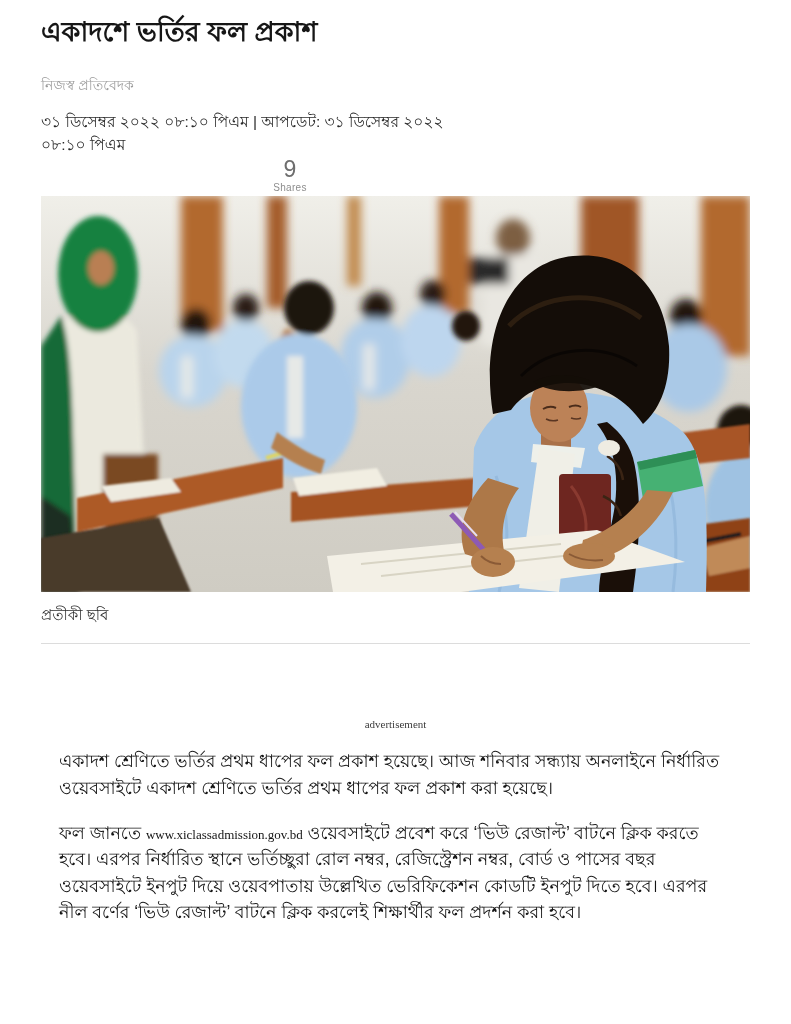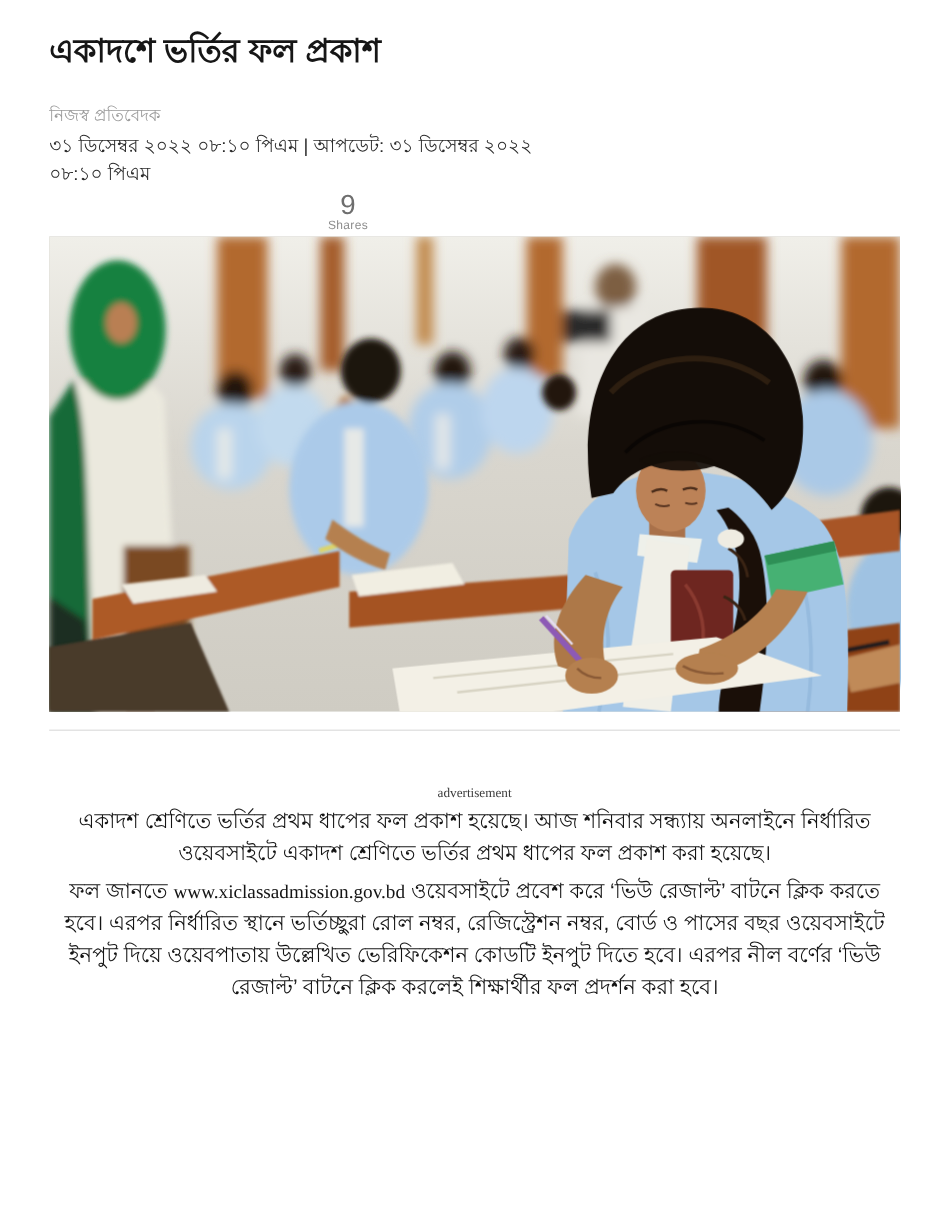--- a/index.html
+++ b/index.html
@@ -6,60 +6,60 @@
   html, body { margin: 0; padding: 0; }
   body {
     width: 791px; height: 1024px;
     background: #ffffff;
     font-family: "Liberation Sans", "DejaVu Sans", sans-serif;
     overflow: hidden;
   }
   .content { padding: 0 41px; }
 
   h1.title {
-    margin: 0; padding-top: 28px;
+    margin: 0; padding-top: 17px;
     font-size: 27px; line-height: 1.15; font-weight: bold;
     color: #161616;
   }
   .byline {
     margin-top: 26px;
     font-size: 14px; color: #9b9b9b;
   }
   .dateline {
-    margin-top: 3px;
+    margin-top: 13px;
     font-size: 15.5px; line-height: 1.45; color: #2a2a2a;
     max-width: 440px;
   }
   .share {
     margin: 0 0 0 188px; width: 122px; text-align: center;
   }
   .share-count { font-size: 23px; color: #6e6e6e; line-height: 1.15; }
   .share-label { font-size: 10px; color: #8d8d8d; letter-spacing: 0.3px; }
 
   .photo {
     margin-top: 3px; width: 709px; height: 396px;
     line-height: 0; background: #d8d6cf; overflow: hidden;
   }
   .caption { margin-top: 11px; font-size: 15px; color: #2e2e2e; }
   hr.divider {
     margin: 15px 0 0 0; border: none; border-top: 1px solid #dcdcdc;
   }
   .ad {
-    margin-top: 46px; text-align: center;
+    margin-top: 74px; text-align: center;
     font-family: "Liberation Serif", serif;
     font-size: 11px; color: #3c3c3c;
   }
   .body-text p {
-    margin: 4px; font-size: 17.5px; line-height: 1.52; color: #141414; text-align: center;
+    margin: 18px; font-size: 17.5px; line-height: 1.52; color: #141414;
   }
   .p1 { margin-top: 20px; }
   .p2 { margin-top: 18px; }
   .url {
     font-family: "Liberation Serif", serif;
-    font-size: 16px; color: #141414; text-decoration: none;
+    font-size: 13px; color: #141414; text-decoration: none;
   }
 </style>
 </head>
 <body>
 
 <div class="content">
 
   <h1 class="title">একাদশে ভর্তির ফল প্রকাশ</h1>
 
   <div class="byline">নিজস্ব প্রতিবেদক</div>
@@ -179,20 +179,21 @@
         <line x1="450" y1="362" x2="458" y2="371" stroke="#b9b9b9" stroke-width="4"></line>
         <ellipse cx="452" cy="366" rx="22" ry="15" fill="#b5804f"></ellipse>
         <path d="M440,360 q8,8 20,8" stroke="#8a5a36" stroke-width="2" fill="none"></path>
         <path d="M632,296 C620,322 600,344 576,356 C562,362 548,366 538,364 L542,344 C566,336 592,318 606,294 Z" fill="#b5804f"></path>
         <ellipse cx="548" cy="360" rx="26" ry="13" fill="#b5804f"></ellipse>
         <path d="M528,358 q14,8 34,6" stroke="#8a5a36" stroke-width="2" fill="none"></path>
       </g>
     </svg>
   </div>
 
+  <div class="caption">প্রতীকী ছবি</div>
 
   <hr class="divider">
 
   <div class="ad">advertisement</div>
 
   <div class="body-text">
     <p class="p1">একাদশ শ্রেণিতে ভর্তির প্রথম ধাপের ফল প্রকাশ হয়েছে। আজ শনিবার সন্ধ্যায় অনলাইনে নির্ধারিত ওয়েবসাইটে একাদশ শ্রেণিতে ভর্তির প্রথম ধাপের ফল প্রকাশ করা হয়েছে।</p>
     <p class="p2"><span>ফল জানতে </span><a class="url" href="#">www.xiclassadmission.gov.bd</a><span> ওয়েবসাইটে প্রবেশ করে ‘ভিউ রেজাল্ট’ বাটনে ক্লিক করতে হবে। এরপর নির্ধারিত স্থানে ভর্তিচ্ছুরা রোল নম্বর, রেজিস্ট্রেশন নম্বর, বোর্ড ও পাসের বছর ওয়েবসাইটে ইনপুট দিয়ে ওয়েবপাতায় উল্লেখিত ভেরিফিকেশন কোডটি ইনপুট দিতে হবে। এরপর নীল বর্ণের ‘ভিউ রেজাল্ট’ বাটনে ক্লিক করলেই শিক্ষার্থীর ফল প্রদর্শন করা হবে।</span></p>
   </div>
 

